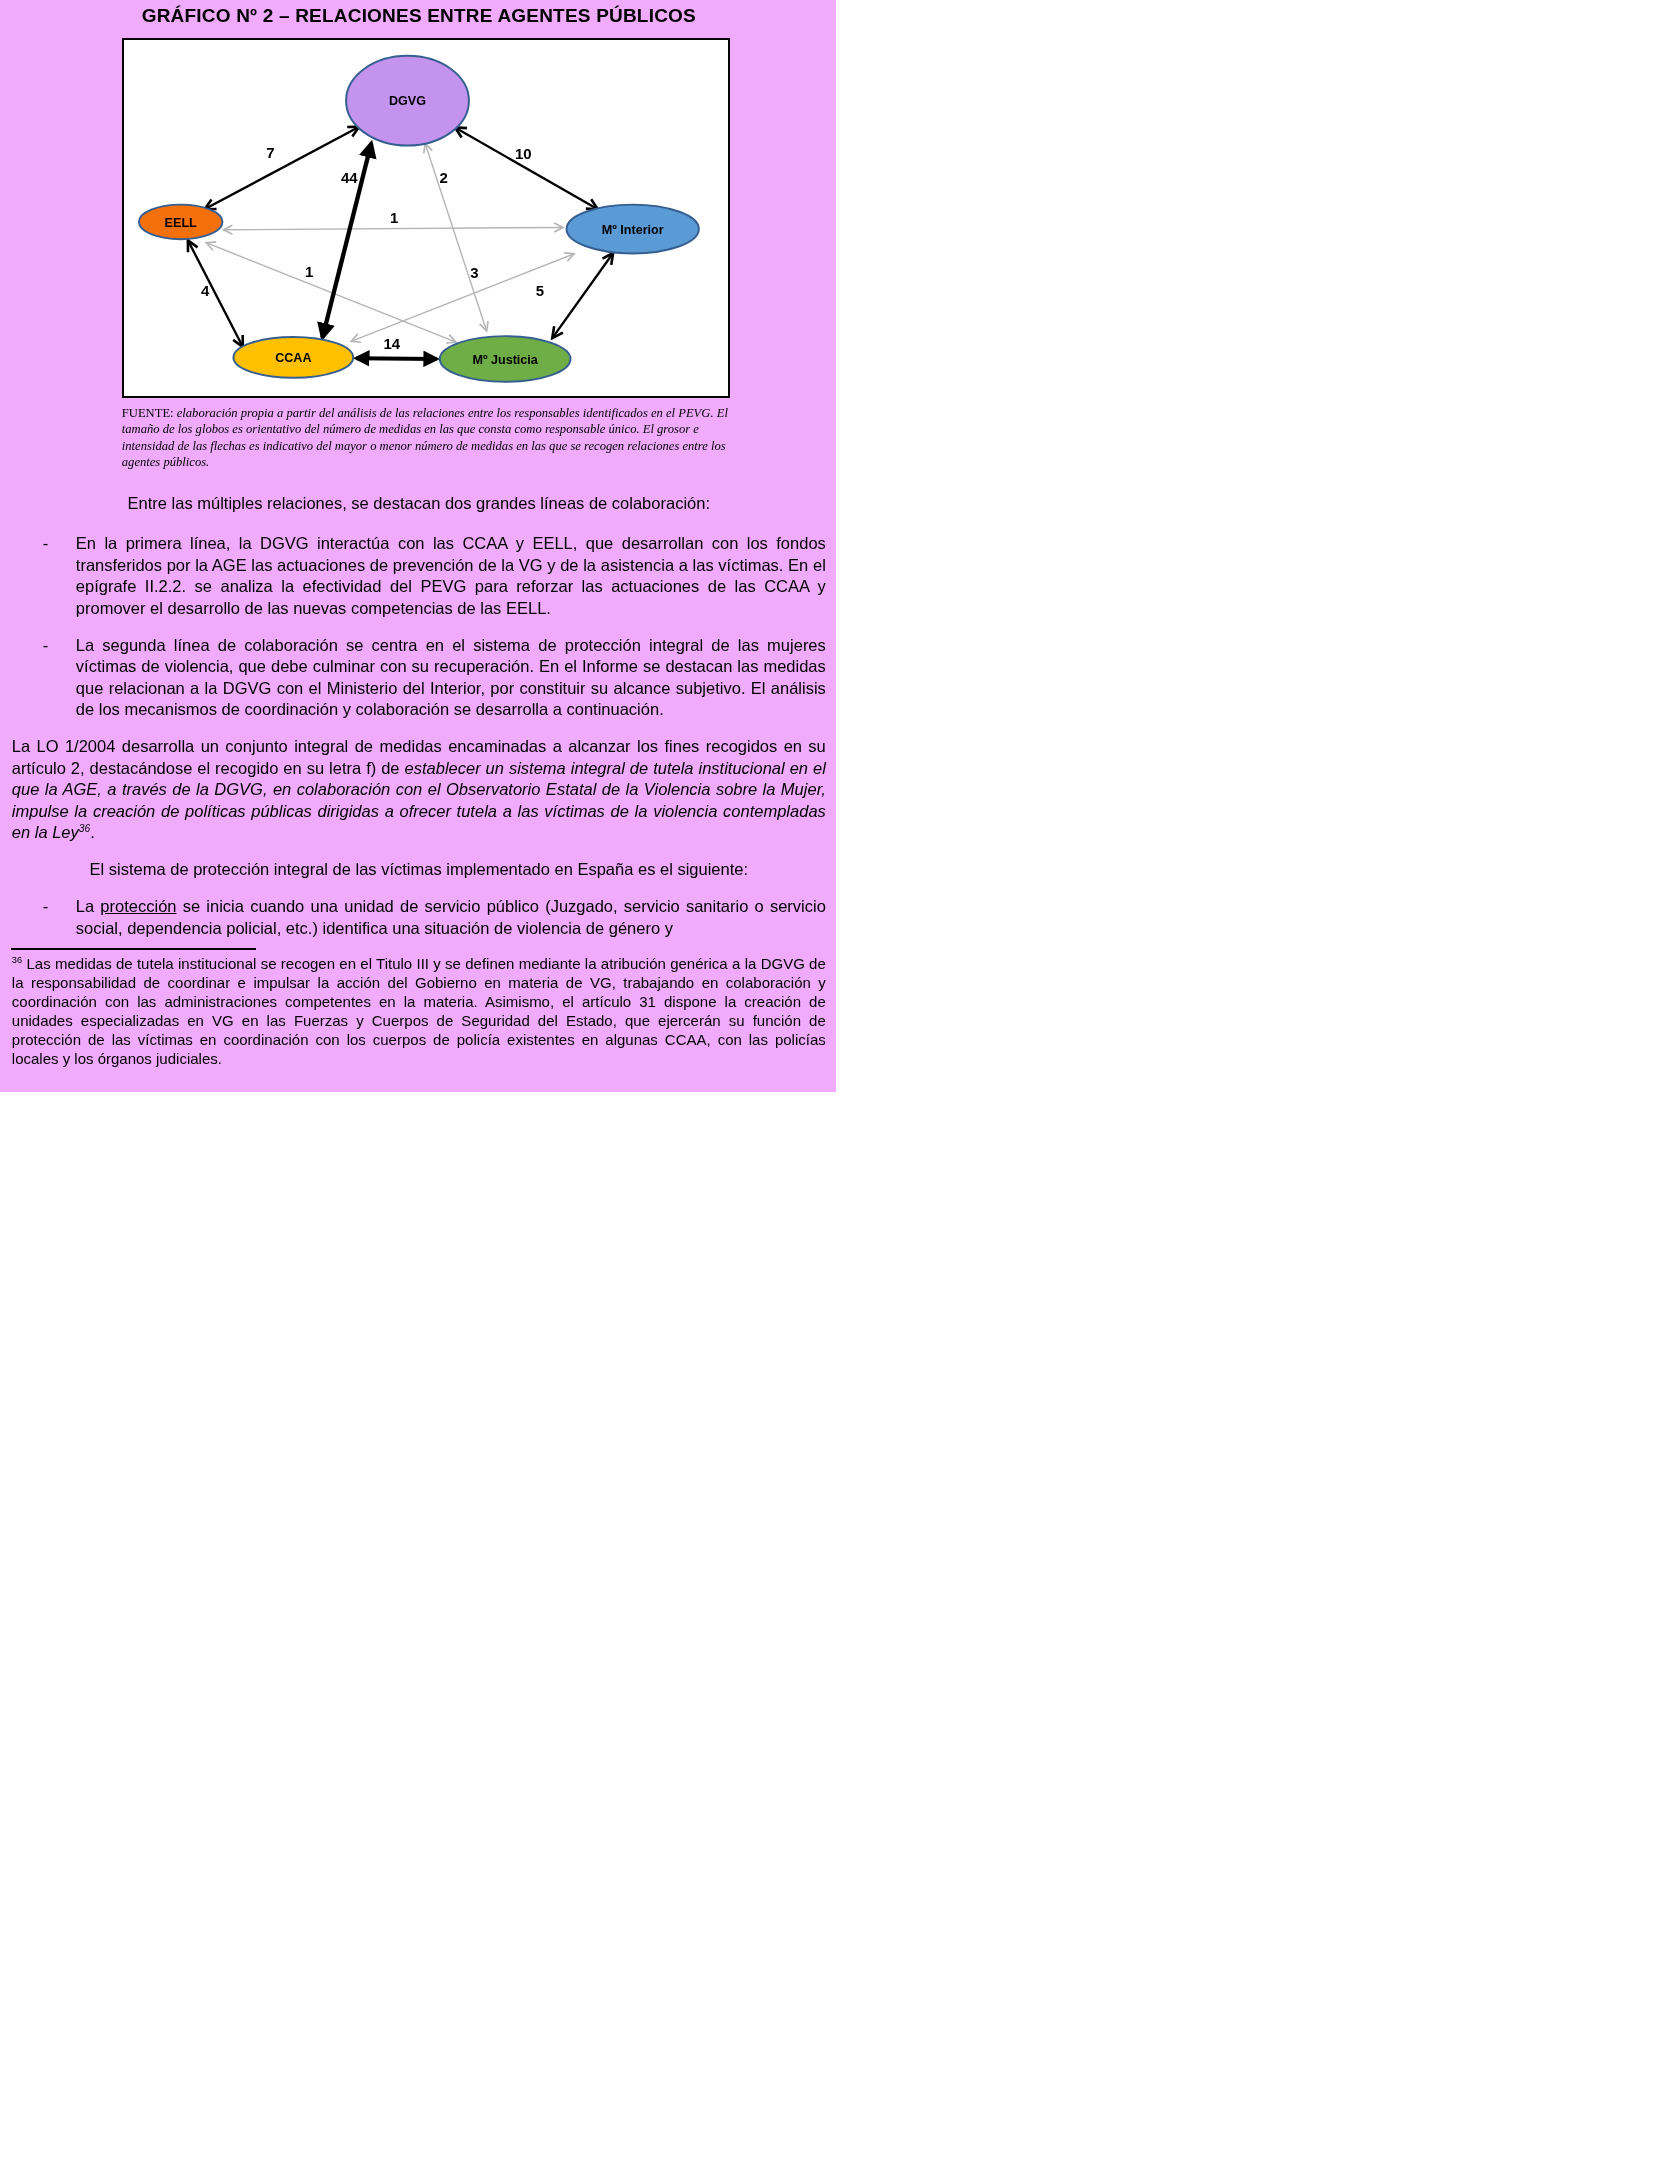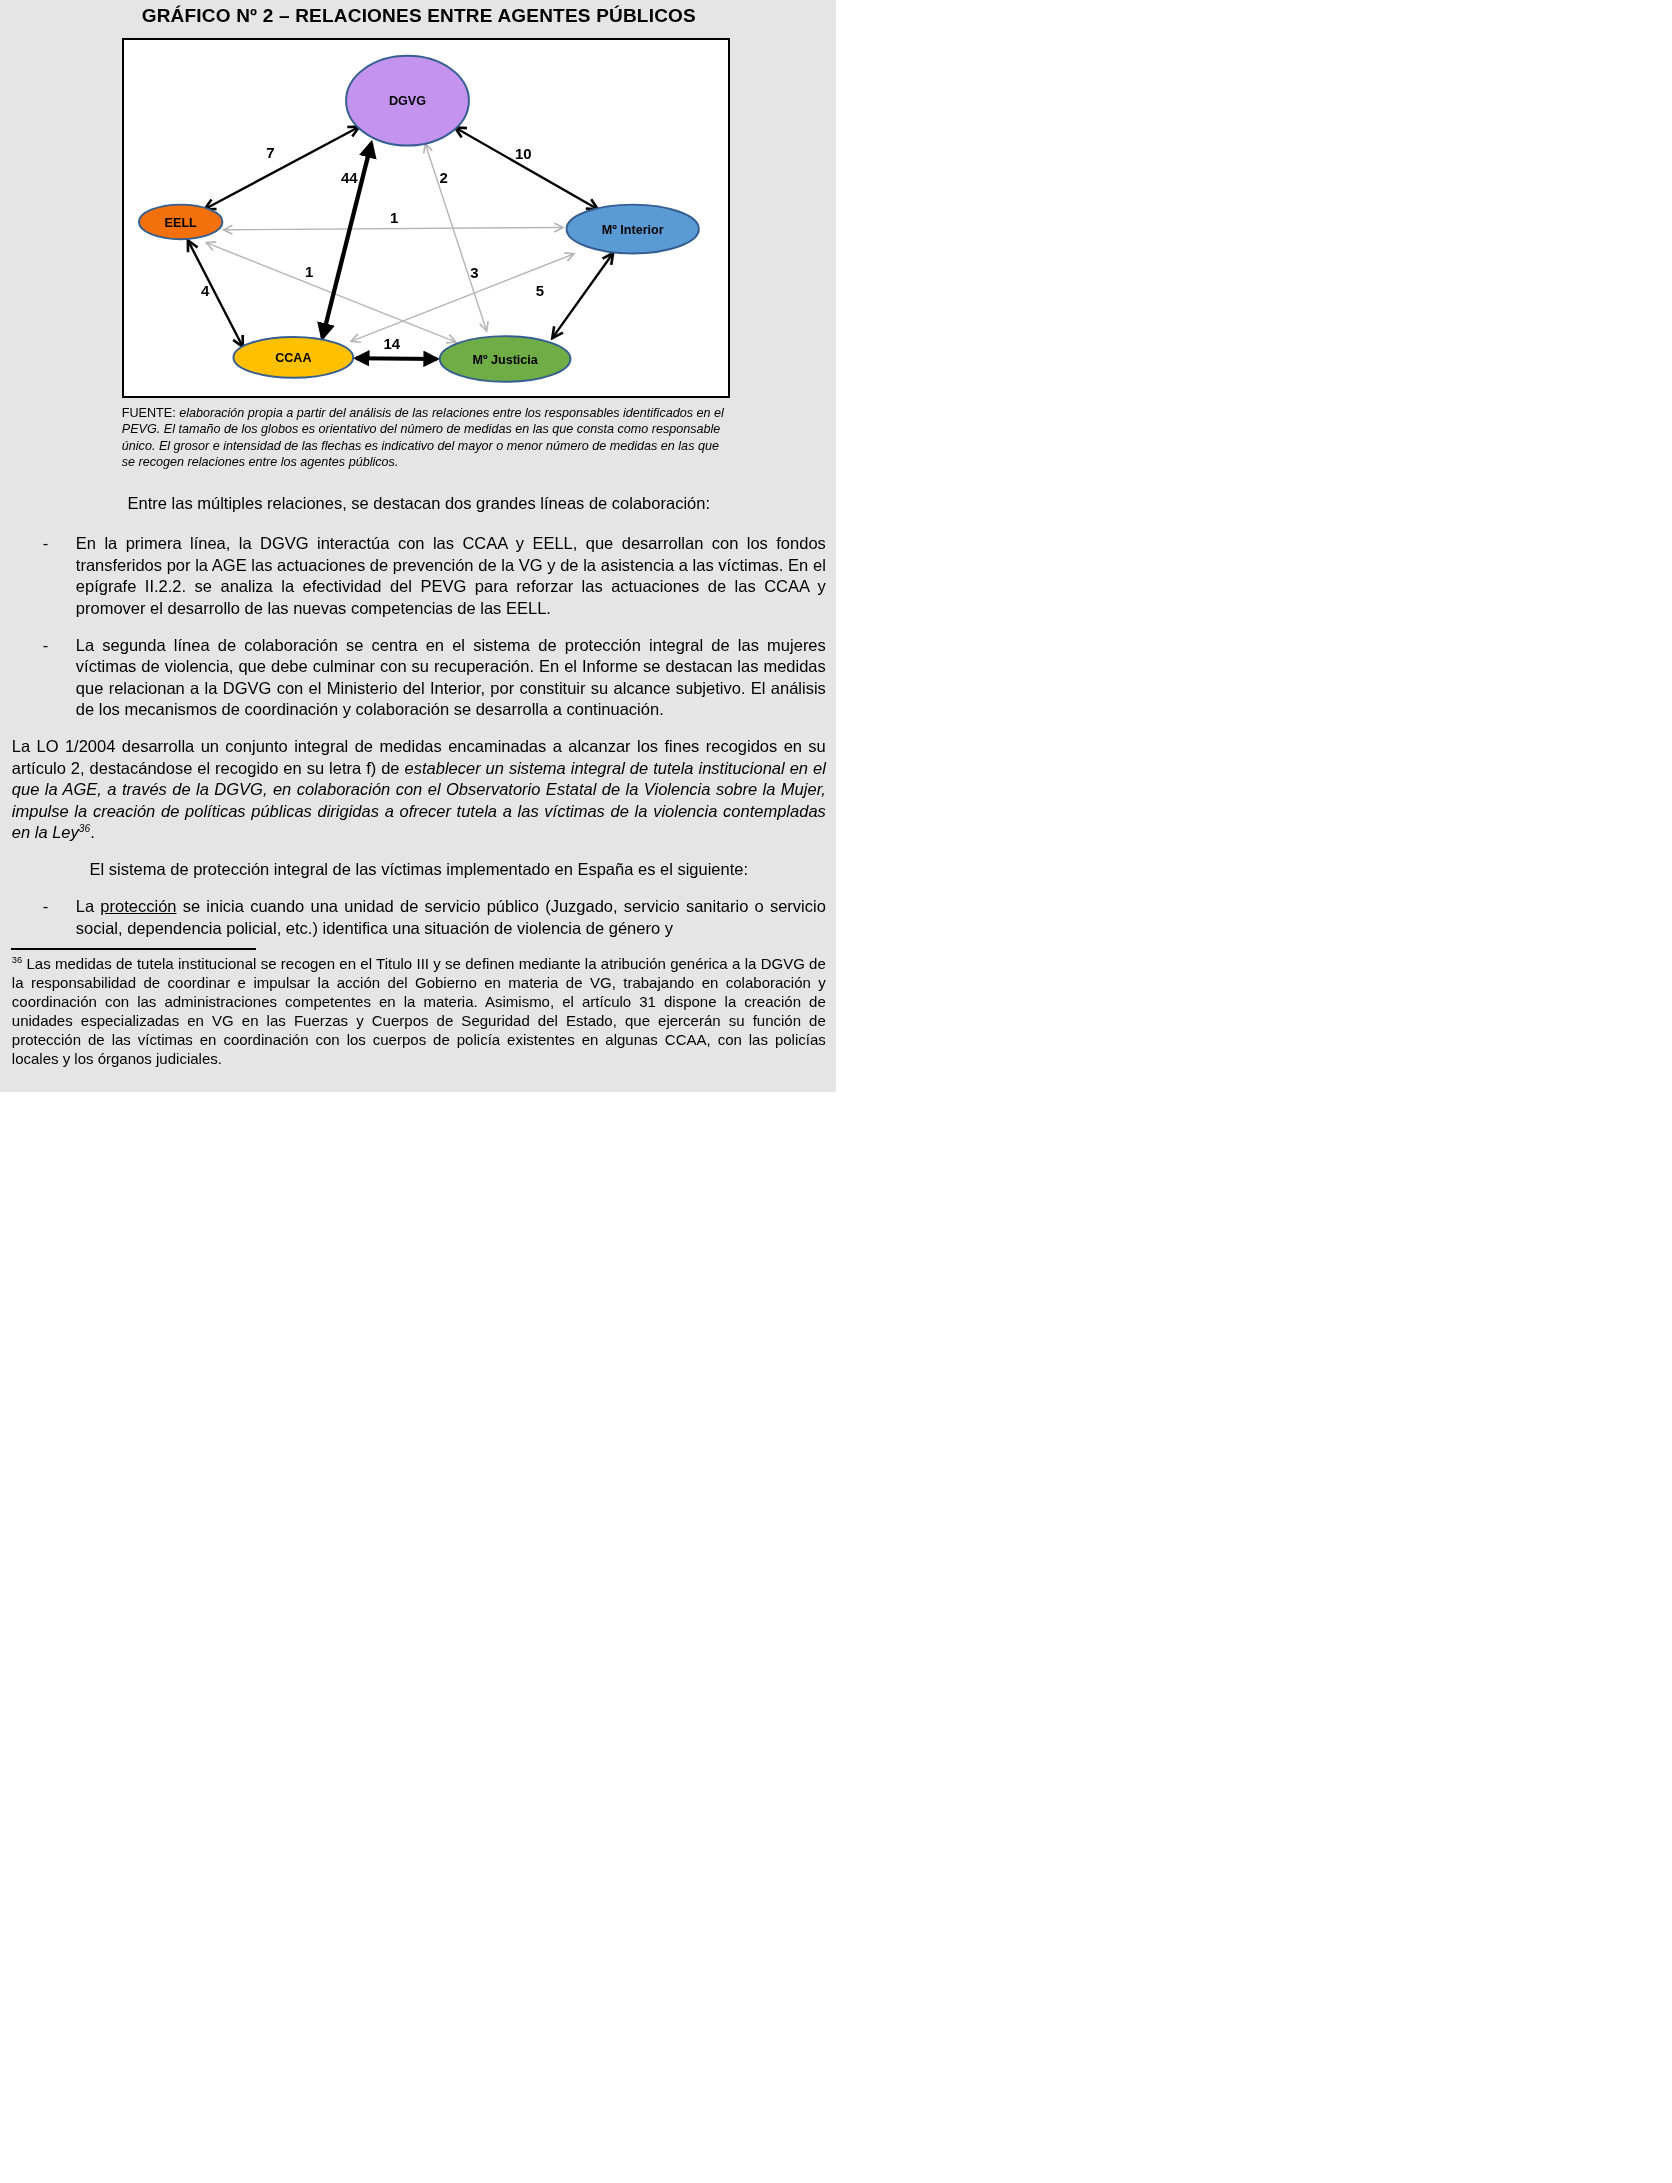--- a/index.html
+++ b/index.html
@@ -3,21 +3,21 @@
 <meta charset="utf-8">
 <style>
   html, body { margin: 0; padding: 0; background: #ffffff; }
   .page {
     position: relative;
     width: 836px;
     height: 1092px;
     box-sizing: border-box;
     padding: 0 10.2px 0 11.8px;
     overflow: hidden;
-    background: #e5e5e5;
+    background: #f0abfc;
     color: #000000;
     font-family: "Liberation Sans", sans-serif;
   }
   .doc-title {
     margin: 4.7px 0 11px 0;
     font-size: 19px;
     font-weight: bold;
     text-align: center;
     letter-spacing: 0.2px;
   }
@@ -36,20 +36,21 @@
   .e3  { stroke-width: 3; fill: none; }
   .e18 { stroke-width: 1.8; fill: none; }
   .e55 { stroke-width: 5.5; fill: none; }
   .e5  { stroke-width: 5; fill: none; }
   .fuente {
     margin: 7px 0 0 110px;
     width: 612px;
     font-size: 12.6px;
     line-height: 16.5px;
     text-align: left;
+    font-family: Liberation Serif, serif;
   }
   .fuente .src-label { font-style: normal; }
   .fuente em { font-style: italic; }
   .body-p {
     margin: 0;
     font-size: 16.5px;
     line-height: 21.6px;
     text-align: justify;
   }
   .intro { margin-top: 22px; text-align: center; }

